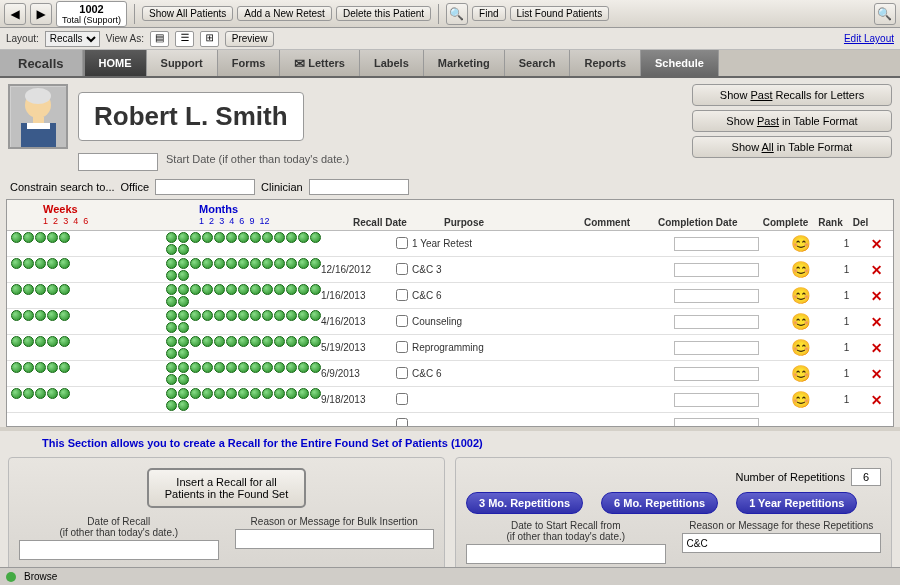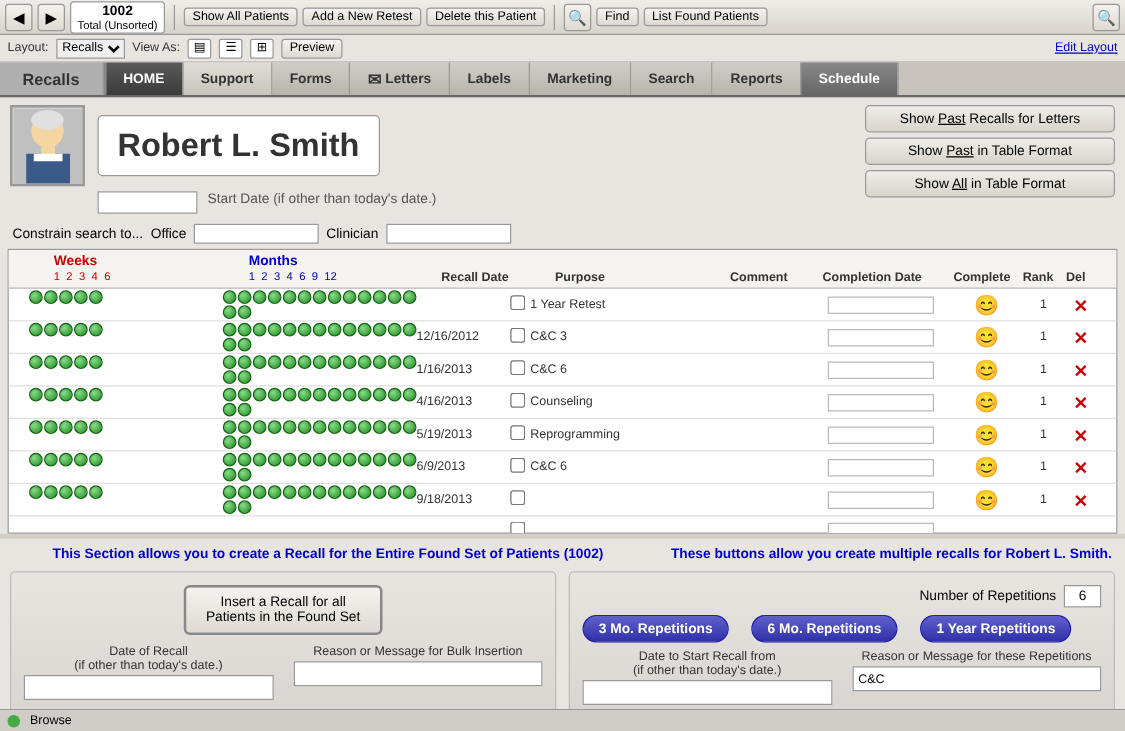--- a/index.html
+++ b/index.html
@@ -194,21 +194,21 @@
     .col-completion { width: 100px; font-size: 10px; font-weight: bold; color: #333; }
     .col-complete { width: 55px; font-size: 10px; font-weight: bold; color: #333; text-align: center; }
     .col-rank { width: 35px; font-size: 10px; font-weight: bold; color: #333; text-align: center; }
     .col-del { width: 25px; font-size: 10px; font-weight: bold; color: #333; text-align: center; }
 
     .recall-rows { height: 195px; overflow-y: auto; }
     .recall-row {
       display: flex;
       align-items: center;
       border-bottom: 1px solid #e0e0e0;
-      padding: 1px 16px;
+      padding: 1px 4px;
       min-height: 24px;
     }
 
     .green-dots { display: flex; gap: 1px; flex-wrap: wrap; width: 150px; }
     .green-dot {
       width: 11px; height: 11px;
       background: radial-gradient(circle at 35% 35%, #88dd88, #228822);
       border-radius: 50%;
       border: 1px solid #116611;
       flex-shrink: 0;
@@ -358,21 +358,21 @@
     .status-indicator { width: 10px; height: 10px; background: #44aa44; border-radius: 50%; }
   </style>
 </head>
 <body>
 
 <div class="top-toolbar">
   <div class="toolbar-icon-btn">◀</div>
   <div class="toolbar-icon-btn">▶</div>
   <div class="total-badge">
     <div style="font-weight:bold;font-size:11px;">1002</div>
-    <div style="font-size:9px;">Total (Unsorted)</div>
+    <div style="font-size:9px;">Total (Support)</div>
   </div>
   <div class="separator"></div>
   <button class="toolbar-btn">Show All Patients</button>
   <button class="toolbar-btn">Add a New Retest</button>
   <button class="toolbar-btn">Delete this Patient</button>
   <div class="separator"></div>
   <div class="toolbar-icon-btn">🔍</div>
   <button class="toolbar-btn">Find</button>
   <button class="toolbar-btn">List Found Patients</button>
   <div style="flex:1"></div>
@@ -799,21 +799,20 @@
           <div class="rank-cell"></div>
           <div class="del-cell"></div>
         </div>
       </div>
   </div>
 </div>
 
 <div class="bottom-section">
   <div class="bottom-info">
     <span class="bottom-info-text">This Section allows you to create a Recall for the Entire Found Set of Patients (1002)</span>
-    <span class="bottom-info-text">These buttons allow you create multiple recalls for Robert L. Smith.</span>
   </div>
   <div class="bottom-panels">
 
     <div class="left-panel">
       <button class="insert-btn">
         <span>Insert a Recall for all<br>Patients in the Found Set</span>
       </button>
       <div class="bottom-fields">
         <div class="bottom-field-group">
           <div class="bottom-field-label">Date of Recall<br>(if other than today's date.)</div>

